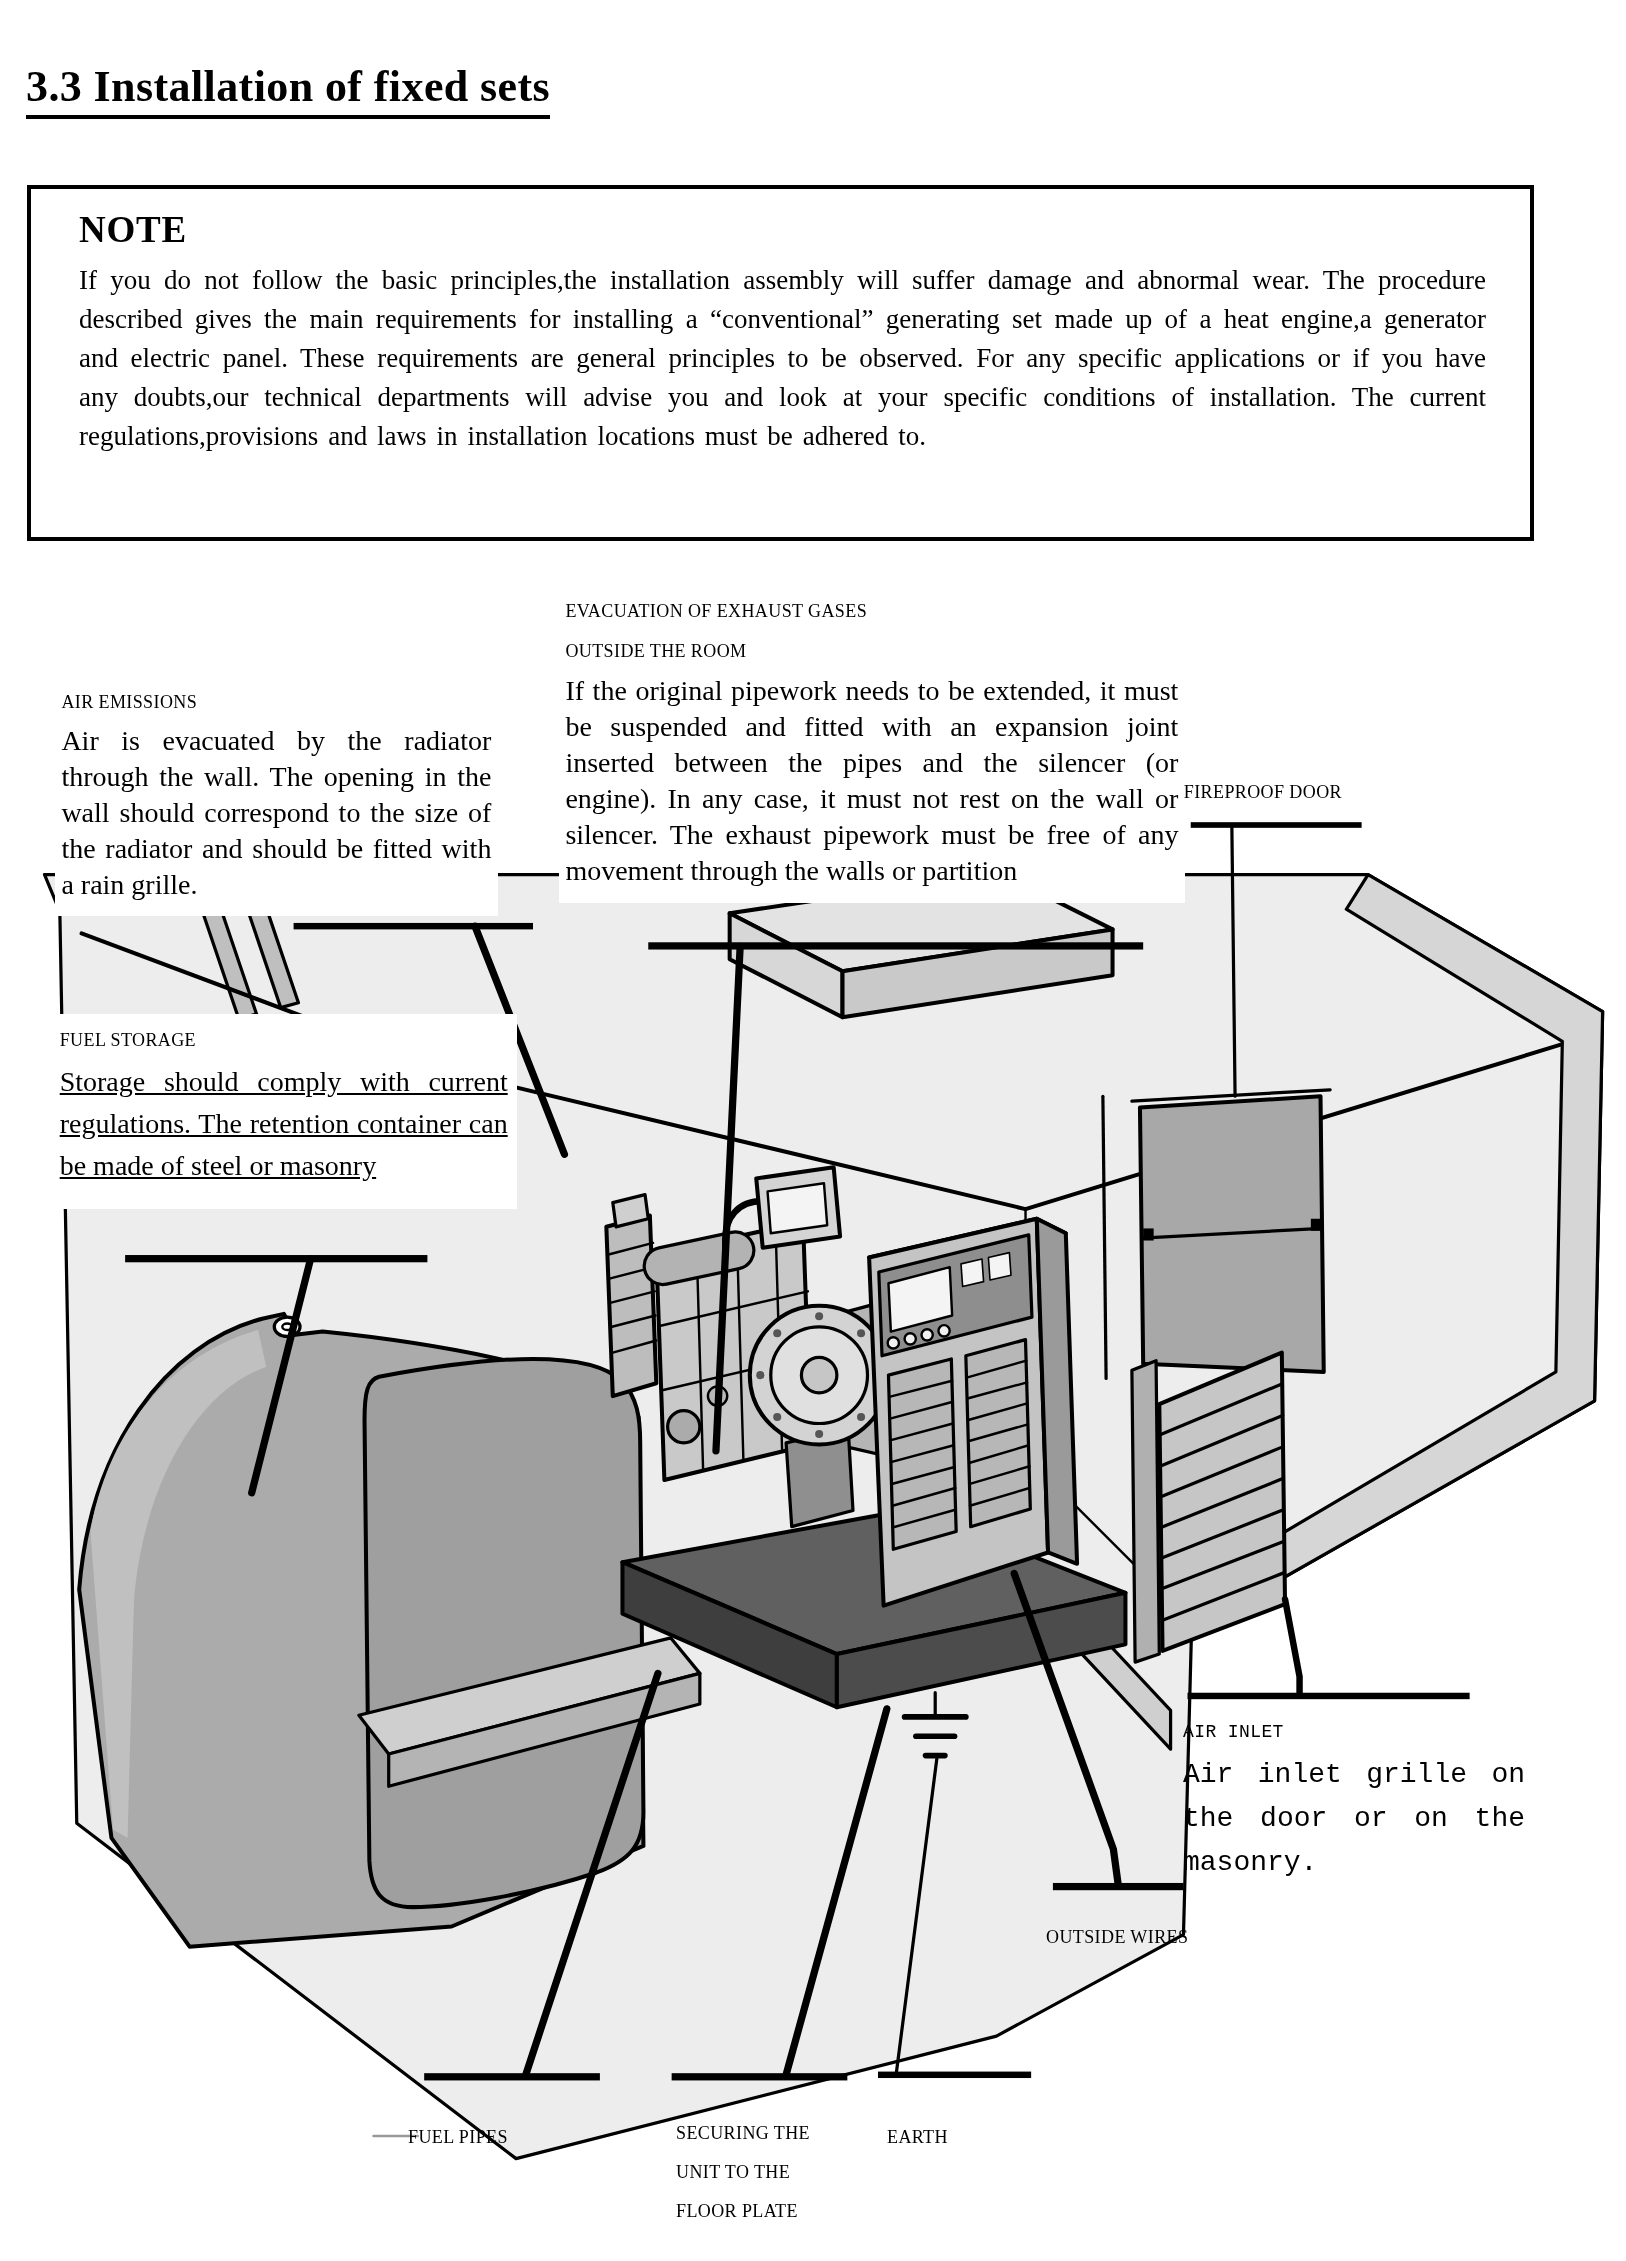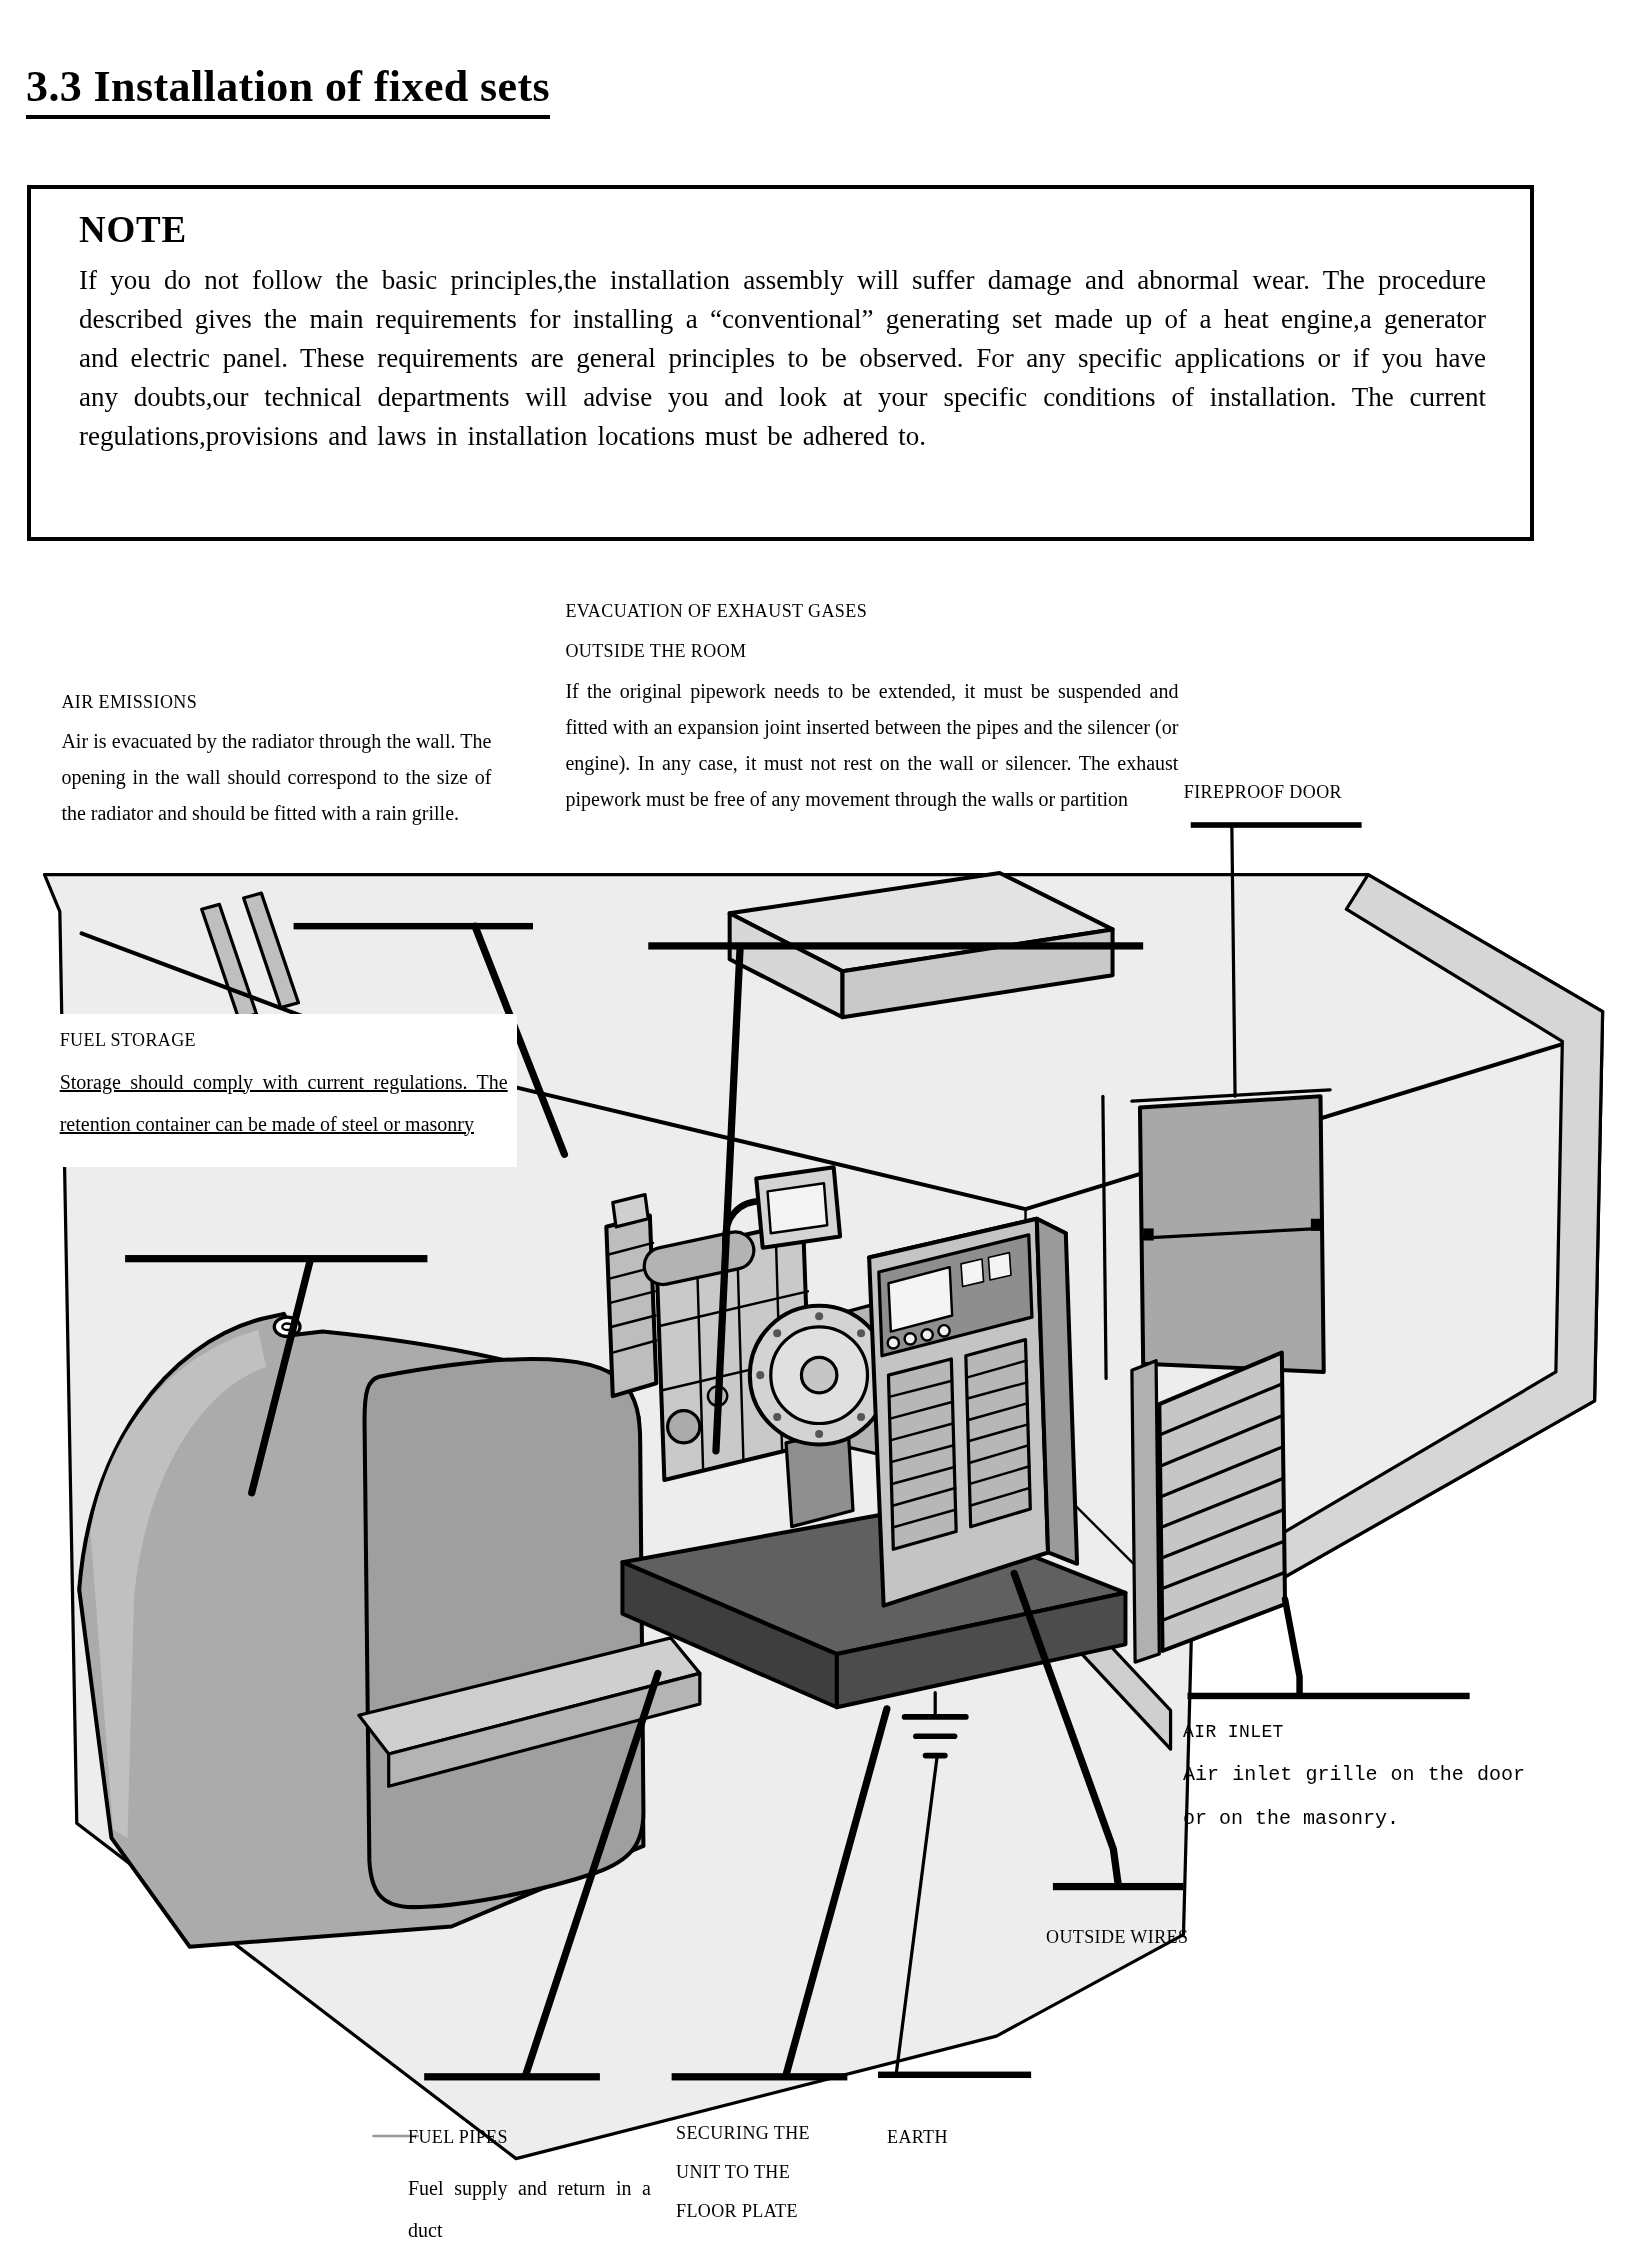--- a/index.html
+++ b/index.html
@@ -16,21 +16,21 @@
     border:4px solid #000;box-sizing:border-box;padding:19.3px 44px 0 48px;
   }
   .note-heading{font-size:37px;font-weight:bold;letter-spacing:0.8px;}
   .note-body{
     margin-top:9.7px;font-size:27px;line-height:39px;text-align:justify;
     word-spacing:3.2px;
   }
   .diagram-svg{position:absolute;left:0;top:0;width:1627px;height:2261px;}
   .co{position:absolute;}
   .co .h{font-size:18px;letter-spacing:0.4px;line-height:37px;white-space:pre-line;}
-  .co .b{font-size:20px;line-height:36px;text-align:justify;margin-top:1.6px;}
+  .co .b{font-size:28px;line-height:36px;text-align:justify;margin-top:1.6px;}
   .whitebg{background:#ffffff;}
   .co-air-emissions{left:55px;top:681px;width:430px;padding:3.2px 6.4px 13px 6.4px;}
   .co-exhaust{left:559px;top:588px;width:613px;padding:3.2px 6.4px 14.5px 6.4px;}
   .co-exhaust .h{line-height:40px;}
   .co-fireproof{left:1179px;top:772px;width:306px;padding:1.6px 4.8px;}
   .co-fuel-storage{left:50px;top:1014px;width:448px;padding:8px 9.7px 22.6px 9.7px;}
   .co-fuel-storage .b{line-height:42px;text-decoration:underline;}
   .co-air-inlet{left:1183px;top:1714px;width:342px;font-family:Liberation Mono, monospace;}
   .co-air-inlet .b{line-height:44px;}
   .co-electric{left:1046px;top:1919px;width:471px;}
@@ -252,21 +252,20 @@
     <div class="h">AIR INLET</div>
     <div class="b">Air inlet grille on the door or on the masonry.</div>
   </div>
 
   <div class="co co-electric">
     <div class="h">OUTSIDE WIRES</div>
   </div>
 
   <div class="co co-fuel-pipes">
     <div class="h">FUEL PIPES</div>
-    <div class="b">Fuel supply and return in a duct</div>
   </div>
 
   <div class="co co-securing">
     <div class="h">SECURING THE UNIT TO THE FLOOR PLATE</div>
   </div>
 
   <div class="co co-earth">
     <div class="h">EARTH</div>
   </div>
 

